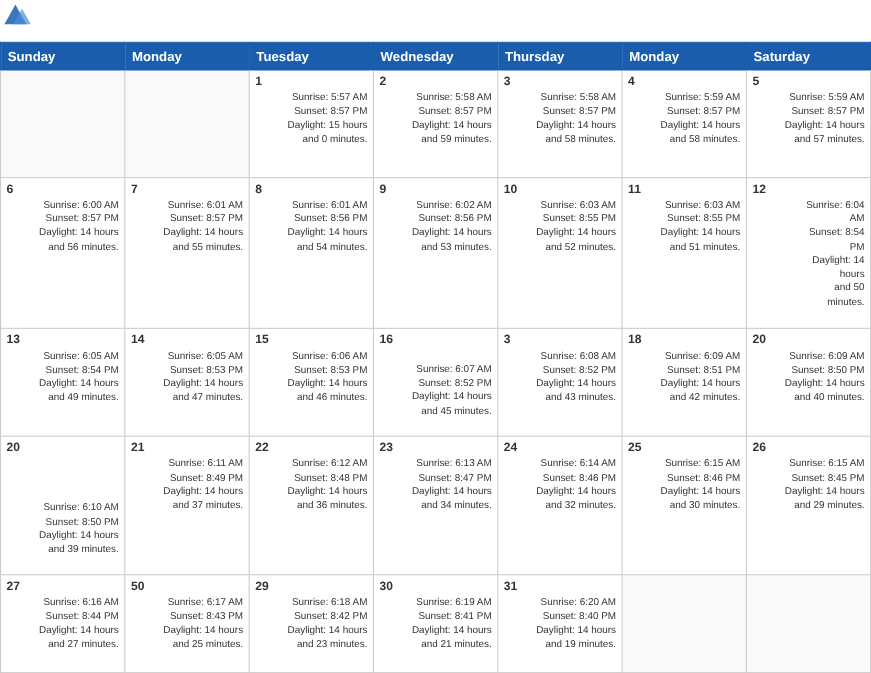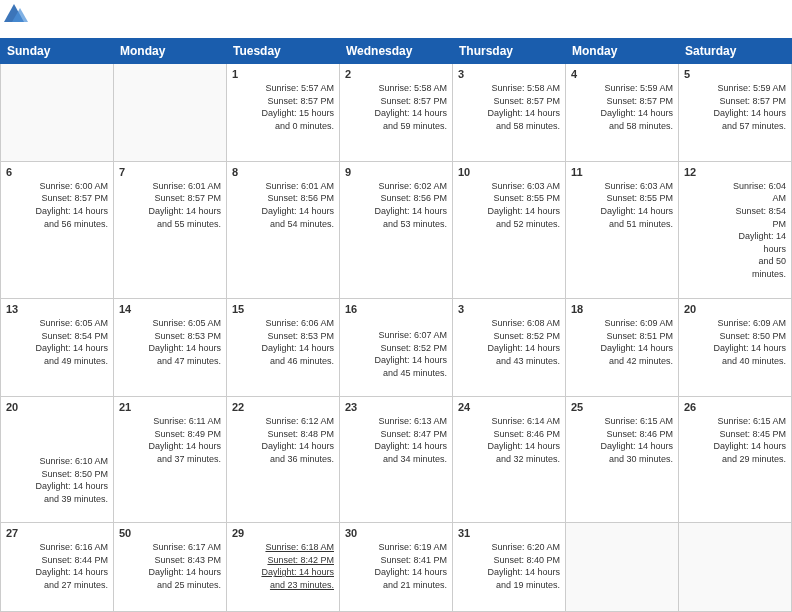--- a/index.html
+++ b/index.html
@@ -340,21 +340,21 @@
           </td>
           <td>
             <span class="day-num">50</span>
             <div class="cell-text" style="white-space: pre-line;">Sunrise: 6:17 AM
 Sunset: 8:43 PM
 Daylight: 14 hours
 and 25 minutes.</div>
           </td>
           <td>
             <span class="day-num">29</span>
-            <div class="cell-text" style="white-space: pre-line; text-decoration: underline;">Sunrise: 6:18 AM
+            <div class="cell-text" style="white-space: pre-line;">Sunrise: 6:18 AM
 Sunset: 8:42 PM
 Daylight: 14 hours
 and 23 minutes.</div>
           </td>
           <td>
             <span class="day-num">30</span>
             <div class="cell-text" style="white-space: pre-line;">Sunrise: 6:19 AM
 Sunset: 8:41 PM
 Daylight: 14 hours
 and 21 minutes.</div>

